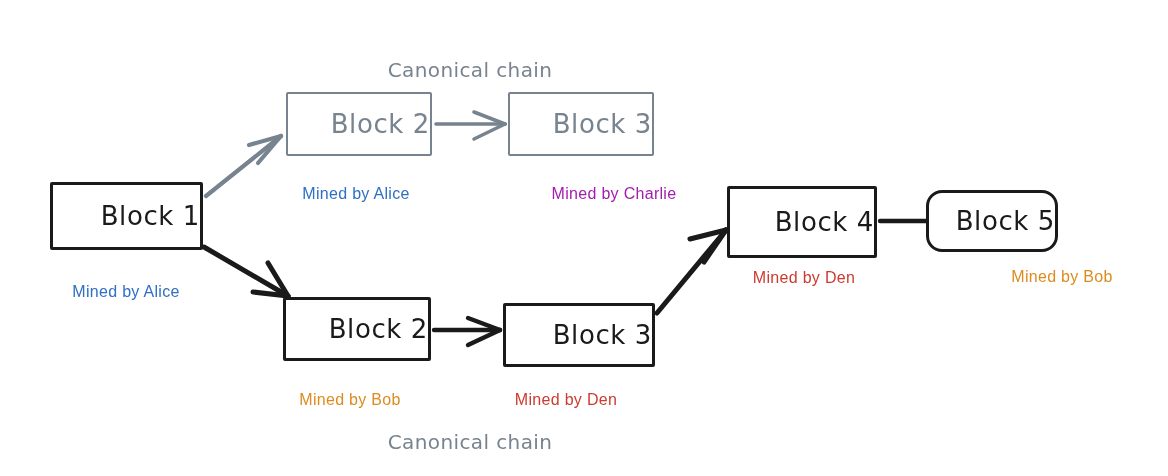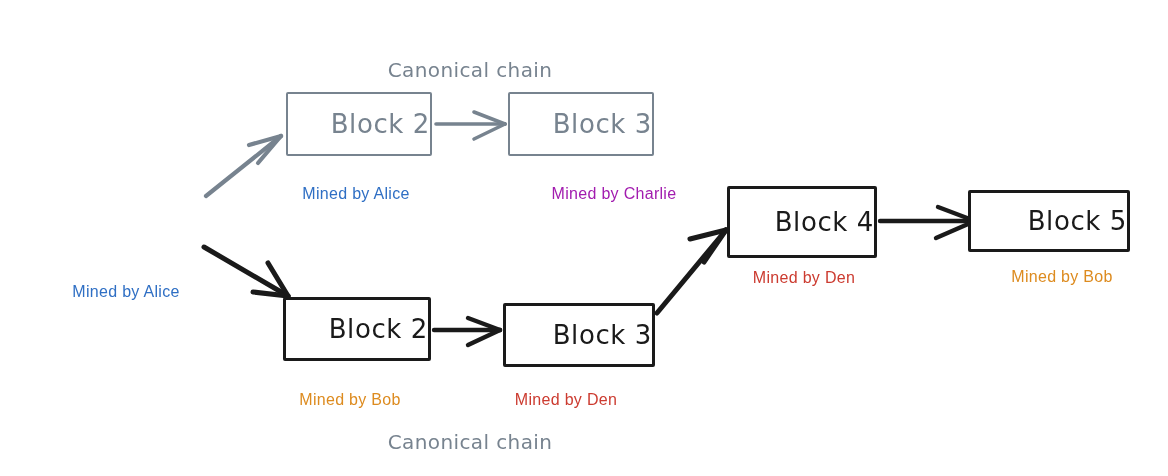--- a/index.html
+++ b/index.html
@@ -107,20 +107,23 @@
       <path d="M 726 230 L 704 262" stroke="#1a1a1a" stroke-width="5" fill="none" stroke-linecap="round"></path>
     </g>
 
     <g>
       <path d="M 880 221 L 975 221" stroke="#1a1a1a" stroke-width="4.4" fill="none" stroke-linecap="round"></path>
       <path d="M 975 221 L 938 207" stroke="#1a1a1a" stroke-width="4.4" fill="none" stroke-linecap="round"></path>
       <path d="M 975 221 L 936 238" stroke="#1a1a1a" stroke-width="4.4" fill="none" stroke-linecap="round"></path>
     </g>
   </svg>
 
+  <div class="block-box solid" style="left:50px; top:182px; width:153px; height:68px;">
+    <span class="block-label">Block 1</span>
+  </div>
 
   <div class="block-box ghost" style="left:286px; top:92px; width:146px; height:64px;">
     <span class="block-label">Block 2</span>
   </div>
 
   <div class="block-box ghost" style="left:508px; top:92px; width:146px; height:64px;">
     <span class="block-label">Block 3</span>
   </div>
 
   <div class="block-box solid" style="left:283px; top:297px; width:148px; height:64px;">
@@ -128,21 +131,21 @@
   </div>
 
   <div class="block-box solid" style="left:503px; top:303px; width:152px; height:64px;">
     <span class="block-label">Block 3</span>
   </div>
 
   <div class="block-box solid" style="left:727px; top:186px; width:150px; height:72px;">
     <span class="block-label">Block 4</span>
   </div>
 
-  <div class="block-box solid" style="left:968px; top:190px; width:162px; height:62px;">
+  <div class="block-box solid" style="left:926px; top:190px; width:132px; height:62px;border-radius:16px;">
     <span class="block-label">Block 5</span>
   </div>
 
   <div class="miner-label" style="left:126px; top:284px; color:#2f6fc4;">Mined by Alice</div>
 
   <div class="miner-label" style="left:356px; top:186px; color:#2f6fc4;">Mined by Alice</div>
 
   <div class="miner-label" style="left:582px; top:186px; color:#a21caf;margin-left:32px;">Mined by Charlie</div>
 
   <div class="miner-label" style="left:350px; top:392px; color:#dd8b1f;">Mined by Bob</div>

